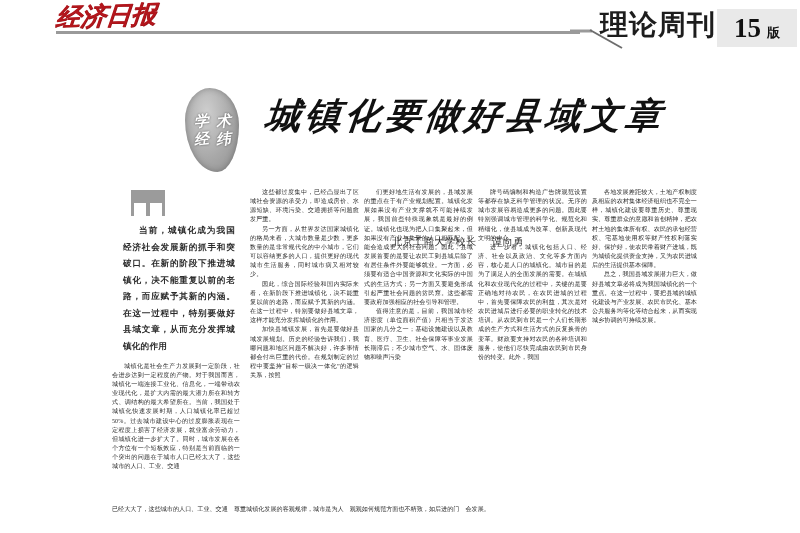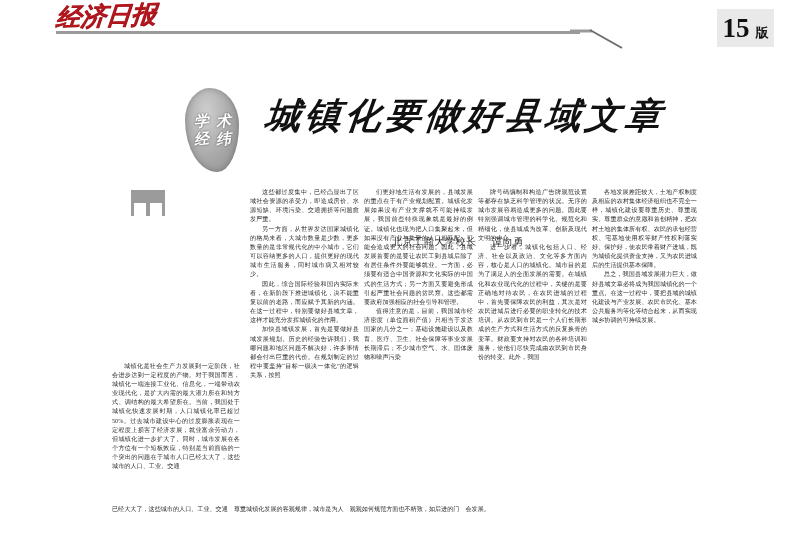--- a/index.html
+++ b/index.html
@@ -49,21 +49,21 @@
     overflow:visible;
   }
   .mast-section {
     position:absolute; left:600px; top:6px;
     font-family:"Liberation Serif","DejaVu Serif",serif;
     font-size:28px; font-weight:bold; color:#1d1d1d;
     letter-spacing:1px; white-space:nowrap;
   }
   .mast-pagebox {
     position:absolute; left:717px; top:9px;
-    width:57px; height:38px;
+    width:80px; height:38px;
     background:#e9e9e9;
     display:flex; align-items:center; justify-content:center;
     gap:6px;
   }
   .mast-pagenum {
     font-family:"Liberation Serif","DejaVu Serif",serif;
     font-size:27px; font-weight:bold; color:#111;
     line-height:1;
   }
   .mast-pageunit {
@@ -186,20 +186,21 @@
 
 <div id="page">
 
   <div id="masthead">
     <div class="mast-logo">经济日报</div>
     <div class="mast-rule"></div>
     <svg class="mast-diag" viewBox="0 0 80 26">
       <line x1="0" y1="9" x2="22" y2="9" stroke="#9a9a9a" stroke-width="3"></line>
       <line x1="20" y1="8" x2="52" y2="26" stroke="#6d6d6d" stroke-width="2"></line>
     </svg>
+    <div class="mast-section">理论周刊</div>
     <div class="mast-pagebox">
       <span class="mast-pagenum">15</span>
       <span class="mast-pageunit">版</span>
     </div>
   </div>
 
   <div id="titleblock">
     <div class="seal">
       <div class="seal-text">
         <span>学</span>
@@ -211,20 +212,21 @@
     <div class="headline">城镇化要做好县域文章</div>
     <div class="byline">
       <span>北京工商大学校长</span>
       <span class="sep"></span>
       <span>谭向勇</span>
     </div>
   </div>
 
   <div id="pullquote">
     <div class="qmark"></div>
+    <div class="quote-text">当前，城镇化成为我国经济社会发展新的抓手和突破口。在新的阶段下推进城镇化，决不能重复以前的老路，而应赋予其新的内涵。在这一过程中，特别要做好县域文章，从而充分发挥城镇化的作用</div>
   </div>
 
   <div id="col-intro">城镇化是社会生产力发展到一定阶段，社会进步达到一定程度的产物。对于我国而言，城镇化一端连接工业化、信息化，一端带动农业现代化，是扩大内需的最大潜力所在和转方式、调结构的最大希望所在。当前，我国处于城镇化快速发展时期，人口城镇化率已超过50%。过去城市建设中心的过度膨胀表现在一定程度上损害了经济发展，就业富余劳动力，但城镇化进一步扩大了。同时，城市发展在各个方位有一个短板效应，特别是当前面临的一个突出的问题在于城市人口已经太大了，这些城市的人口、工业、交通</div>
 
   <div class="bodycol" id="col2">
     <p>这些都过度集中，已经凸显出了区域社会资源的承受力，即造成房价、水源短缺、环境污染、交通拥挤等问题愈发严重。</p>
     <p>另一方面，从世界发达国家城镇化的格局来看，大城市数量是少数，更多数量的是非常规代化的中小城市，它们可以容纳更多的人口，提供更好的现代城市生活服务，同时城市病又相对较少。</p>
     <p>因此，综合国际经验和国内实际来看，在新阶段下推进城镇化，决不能重复以前的老路，而应赋予其新的内涵。在这一过程中，特别要做好县域文章，这样才能充分发挥城镇化的作用。</p>
     <p>加快县域镇发展，首先是要做好县域发展规划。历史的经验告诉我们，我哪问题和地区问题不解决好，许多事情都会付出巨重的代价。在规划制定的过程中要坚持“目标一级决一体化”的逻辑关系，按照</p>
   </div>

